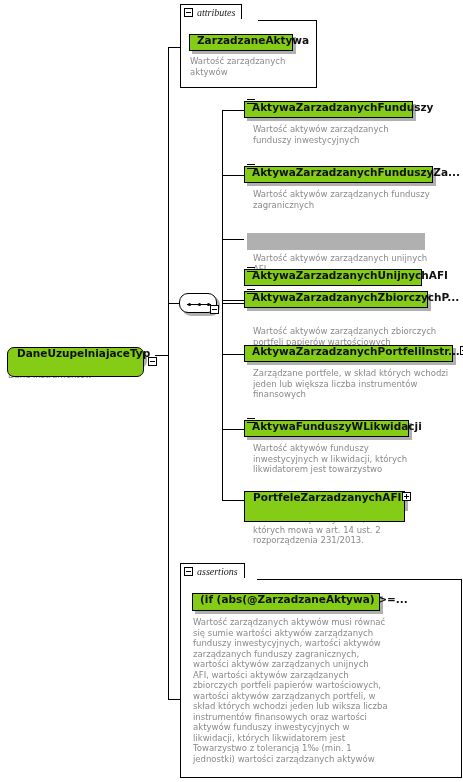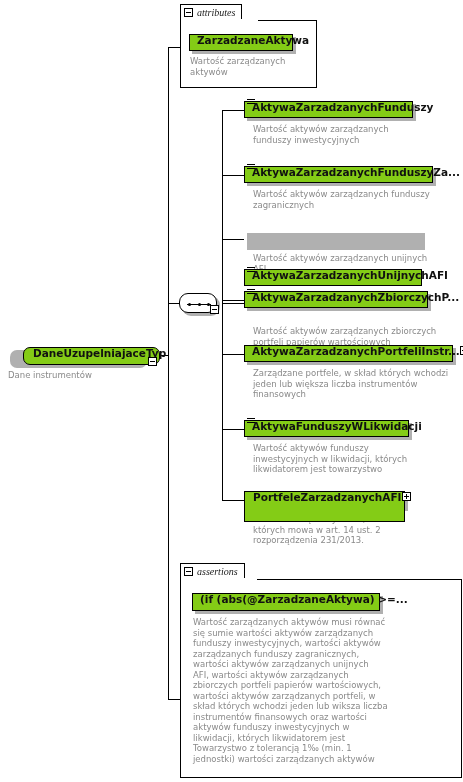--- a/index.html
+++ b/index.html
@@ -252,21 +252,21 @@
   </div>
 
   <div class="node-shadow" style="left:192px; top:37px; width:104px; height:17px;"></div>
   <div class="node" style="left:189px; top:34px; width:104px; height:17px; padding:0 7px;">
     <span class="node-label">ZarzadzaneAktywa</span>
   </div>
   <div class="desc" style="left:190px; top:56px; width:120px;">Wartość zarządzanych
 aktywów</div>
 
   <div class="node-shadow" style="left:10px; top:350px; width:137px; height:18px; border-radius:7px;"></div>
-  <div class="node rounded" style="left:23px; top:347px; width:137px; height:18px; padding:0 9px;">
+  <div class="node rounded" style="left:7px; top:347px; width:137px; height:30px; padding:0 9px;">
     <span class="node-label">DaneUzupelniajaceTyp</span>
   </div>
   <div style="position:absolute; left:148px; top:351px; z-index:6;">
     <span class="expander"></span>
   </div>
   <div class="desc" style="left:8px; top:370px; width:150px;">Dane instrumentów</div>
 
   <div class="compositor" style="left:179px; top:293px; width:43px; height:24px;">
     <div class="comp-shadow"></div>
     <div class="comp-shape">

